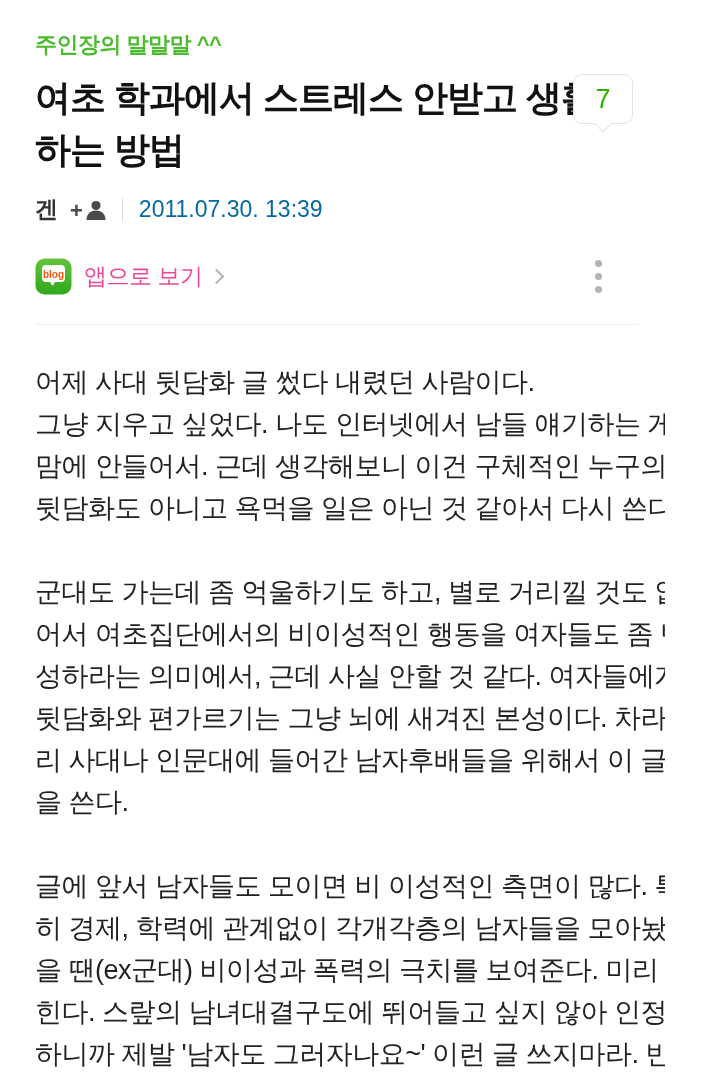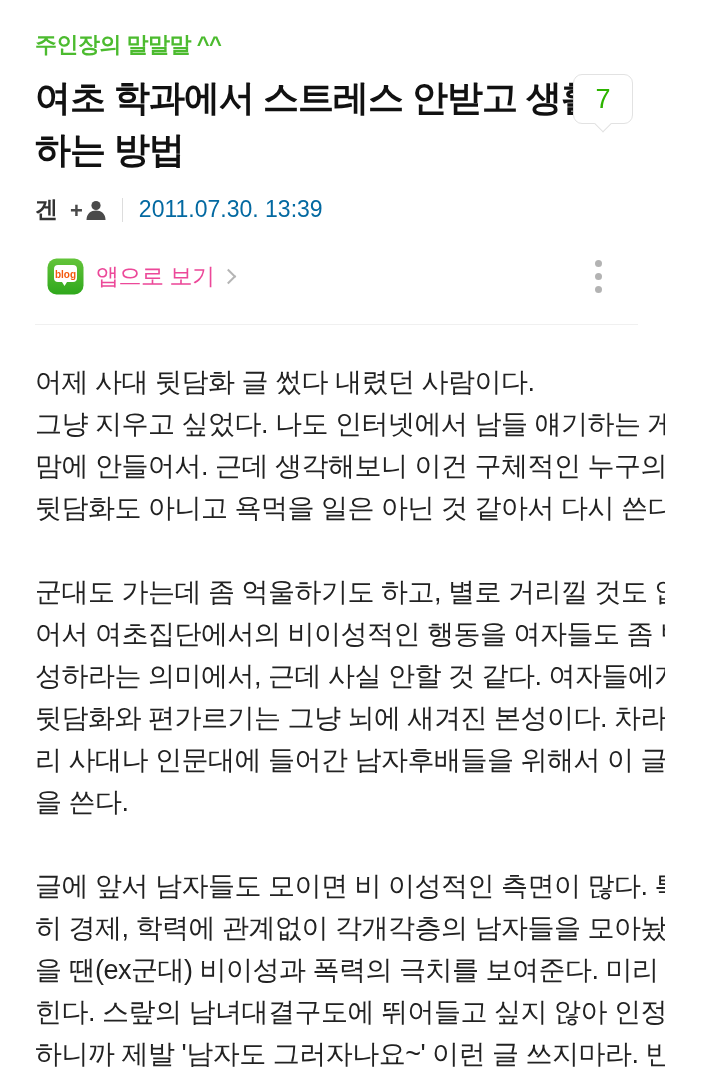--- a/index.html
+++ b/index.html
@@ -63,21 +63,21 @@
   
   .meta-row { margin-top: 18px; display: flex; align-items: center; }
   .author { font-size: 23px; font-weight: 700; color: #333; cursor: pointer; }
   .add-buddy { display: inline-flex; align-items: flex-end; margin-left: 12px; cursor: pointer; }
   .add-buddy .plus { font-size: 22px; font-weight: 700; color: #4a4a4a; line-height: 22px; margin-right: 1px; }
   .vbar { width: 1px; height: 24px; background: #ddd; margin: 0 16px 0 14px; }
   .date { font-size: 23px; color: #0369a1; letter-spacing: 0; }
 
   
   .app-row { margin-top: 30px; display: flex; align-items: center; justify-content: space-between; }
-  .app-link { display: flex; align-items: center; cursor: pointer; margin-left: 12px; }
+  .app-link { display: flex; align-items: center; cursor: pointer; }
   .blog-icon { width: 37px; height: 37px; display: inline-block; }
   .app-label { margin-left: 12px; font-size: 23px; color: #ec4899; letter-spacing: -0.5px; }
   .chev {
     display: inline-block;
     width: 11px; height: 11px;
     margin-left: 9px;
     border-top: 2px solid #b5b5b5;
     border-right: 2px solid #b5b5b5;
     transform: rotate(45deg);
   }

